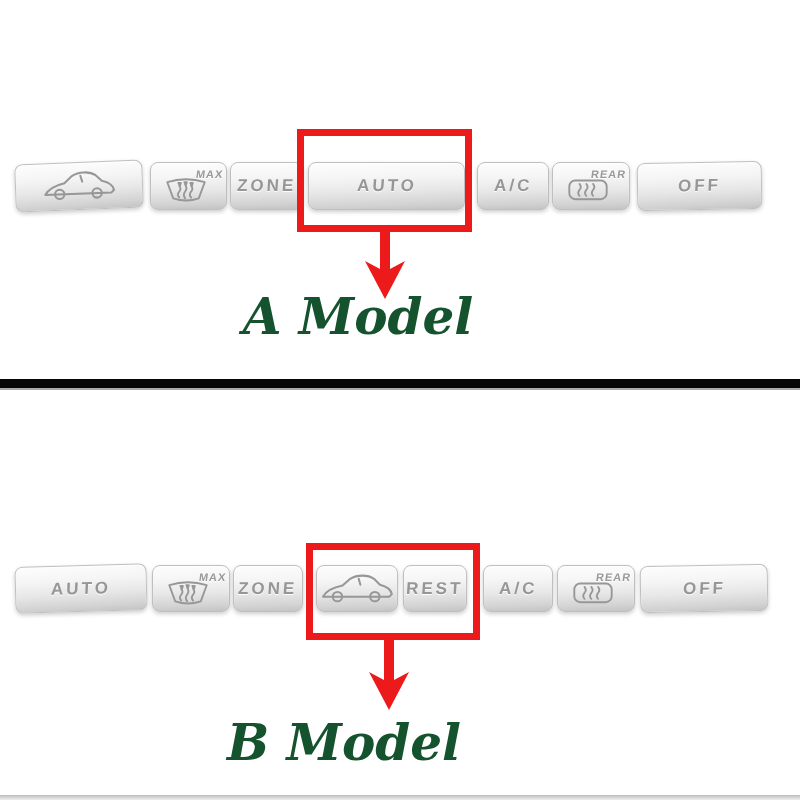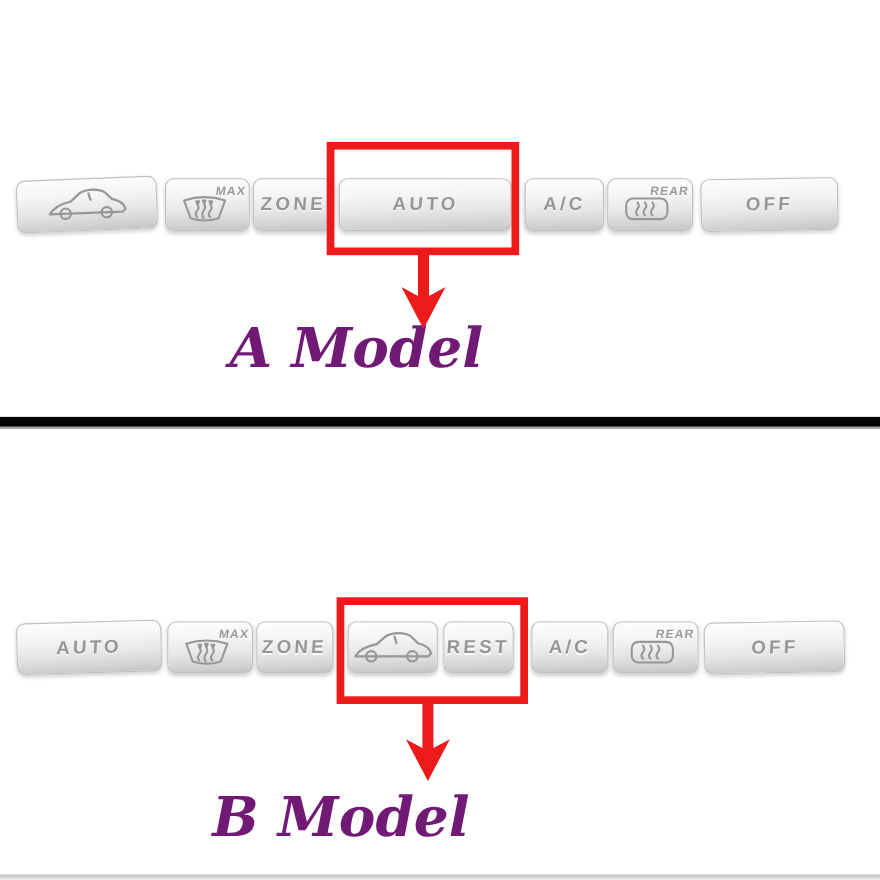--- a/index.html
+++ b/index.html
@@ -52,21 +52,21 @@
   .box-a{left:297px;top:129px;width:175px;height:103px;}
   .box-b{left:306px;top:543px;width:174px;height:97px;}
   
   .arrow{position:absolute;z-index:5;}
   .arrow-a{left:357px;top:229px;}
   .arrow-b{left:361px;top:640px;}
   
   .model-label{
     position:absolute;width:648px;text-align:center;line-height:1;
     font-family:"DejaVu Serif","Liberation Serif",serif;
-    font-weight:bold;font-style:italic;font-size:50px;color:#701a75;
+    font-weight:bold;font-style:italic;font-size:50px;color:#14532d;margin-left:34px;
   }
   .label-a{top:292px;left:0;}
   .label-b{top:718px;left:-14px;}
   
   .divider-black{position:absolute;left:0;top:379px;width:800px;height:9px;background:#050505;}
   .divider-gray{position:absolute;left:0;top:388px;width:800px;height:2px;background:#a8a8a8;}
   .bottom-strip{position:absolute;left:0;bottom:0;width:800px;height:5px;
     background:linear-gradient(180deg,#bdbdbd 0%,#d9d9d9 55%,#efefef 100%);}
 </style>
 </head>

